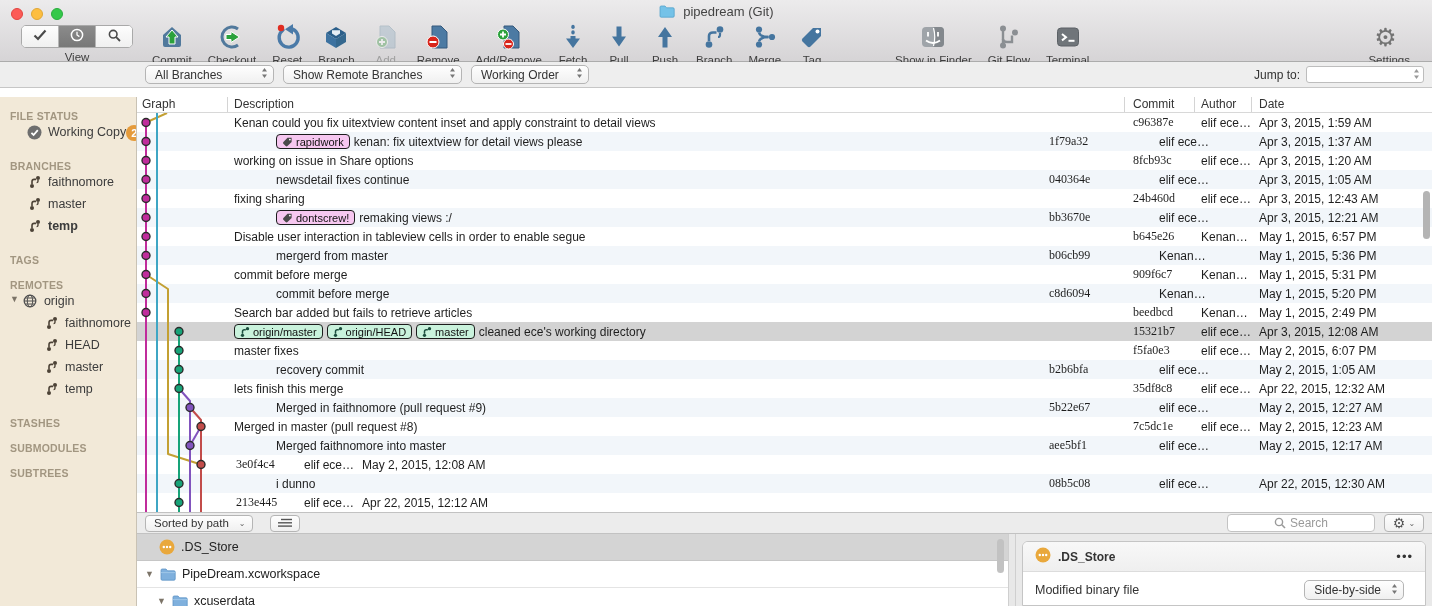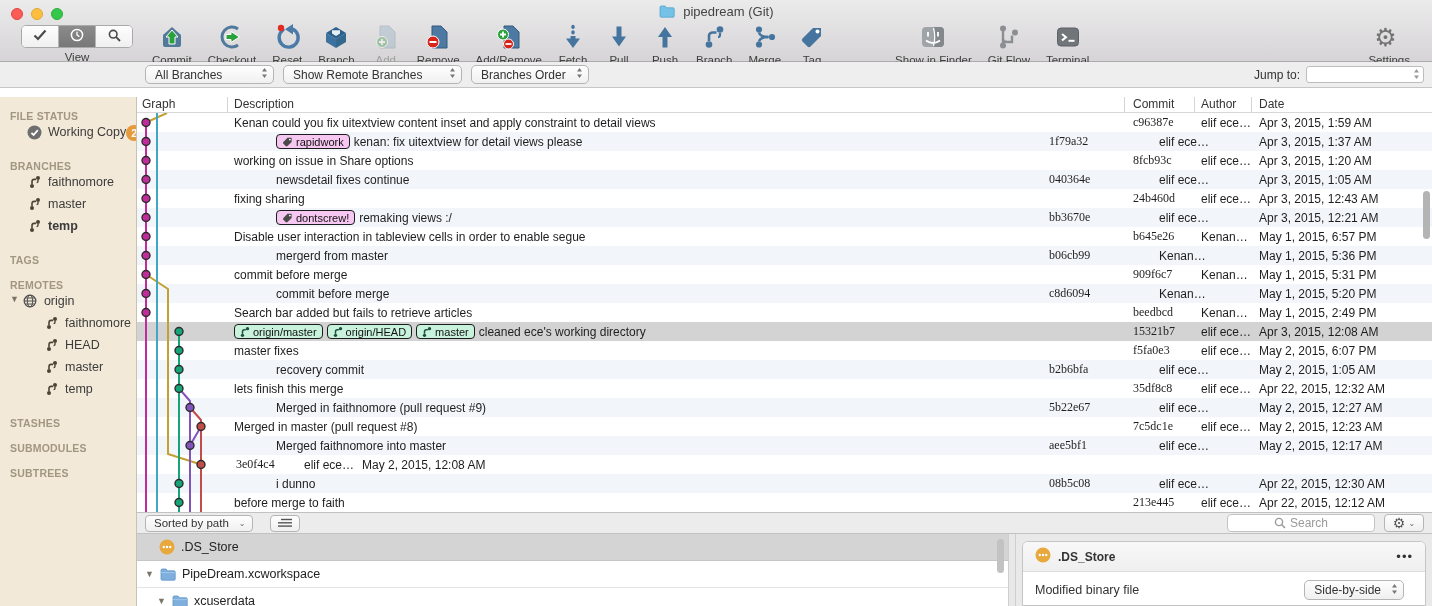--- a/index.html
+++ b/index.html
@@ -299,21 +299,21 @@
           </svg></span>
     </div>
     <div class="popup">
       <span class="pp-label">Show Remote Branches</span>
       <span><svg width="7" height="12" viewBox="0 0 7 12" fill="#777">
             <path d="M3.5 1 L6 4.5 H1 Z"></path>
             <path d="M3.5 11 L1 7.5 H6 Z"></path>
           </svg></span>
     </div>
     <div class="popup">
-      <span class="pp-label">Branches Order</span>
+      <span class="pp-label">Working Order</span>
       <span><svg width="7" height="12" viewBox="0 0 7 12" fill="#777">
             <path d="M3.5 1 L6 4.5 H1 Z"></path>
             <path d="M3.5 11 L1 7.5 H6 Z"></path>
           </svg></span>
     </div>
     <div id="jump-wrap">
       <span id="jump-label">Jump to:</span>
       <div id="jump-combo">
         <span><svg width="7" height="12" viewBox="0 0 7 12" fill="#999">
               <path d="M3.5 1 L6 4.5 H1 Z"></path>
@@ -661,23 +661,20 @@
             <div class="cell c-graph"></div>
     <div class="cell c-desc">
               <span style="overflow:hidden;white-space:nowrap">i dunno</span>
             </div>
     <div class="cell c-commit">08b5c08</div>
     <div class="cell c-author">elif ece…</div>
     <div class="cell c-date">Apr 22, 2015, 12:30 AM</div>
           </div>
           <div class="row">
             <div class="cell c-graph"></div>
-    <div class="cell c-desc">
-              <span style="overflow:hidden;white-space:nowrap">before merge to faith</span>
-            </div>
     <div class="cell c-commit">213e445</div>
     <div class="cell c-author">elif ece…</div>
     <div class="cell c-date">Apr 22, 2015, 12:12 AM</div>
           </div>
           <svg id="graph-svg" width="91" height="399">
             <polyline points="9,9.5 30,0" fill="none" stroke="#c3a033" stroke-width="2" stroke-linejoin="round"></polyline>
             <polyline points="9,161.5 31,176 31,341 64,351.5" fill="none" stroke="#c3a033" stroke-width="2" stroke-linejoin="round"></polyline>
             <polyline points="20,0 20,399" fill="none" stroke="#3fa6c4" stroke-width="2" stroke-linejoin="round"></polyline>
             <polyline points="9,9.5 9,399" fill="none" stroke="#c02c9c" stroke-width="2" stroke-linejoin="round"></polyline>
             <polyline points="42,218.5 42,399" fill="none" stroke="#17a378" stroke-width="2" stroke-linejoin="round"></polyline>

